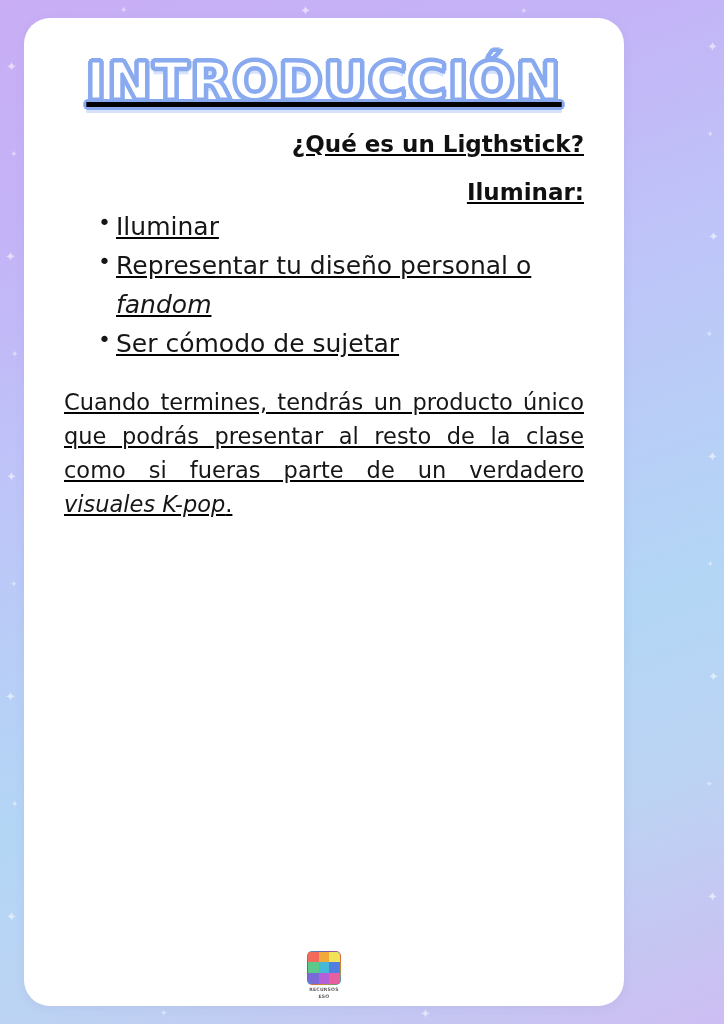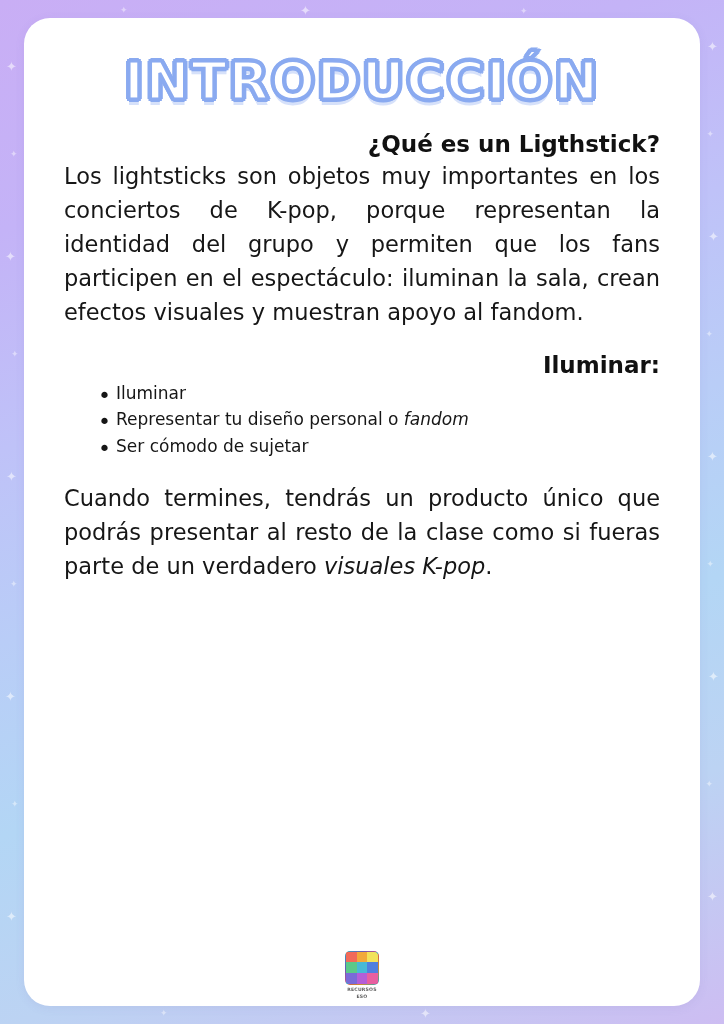--- a/index.html
+++ b/index.html
@@ -35,26 +35,27 @@
     font-size: 13px;
     line-height: 1;
     user-select: none;
   }
   .sparkle.sm { font-size: 9px; color: rgba(255,255,255,0.45); }
 
   .card {
     position: absolute;
     left: 24px;
     top: 18px;
-    width: 676px;
+    width: 600px;
     height: 988px;
     background: #ffffff;
     border-radius: 26px;
     box-shadow: 0 2px 10px rgba(120,100,180,0.10);
     overflow: hidden;
+    text-decoration: underline;
   }
   .card-inner {
     padding: 26px 40px 0 40px;
     height: 100%;
     position: relative;
   }
 
   
   .title {
     text-align: center;
@@ -96,21 +97,21 @@
   }
   .tight { margin-top: 0; }
   em, .ital { font-style: italic; }
 
   ul.bullets {
     margin: 2px 0 0 0;
     padding-left: 34px;
     list-style: none;
   }
   ul.bullets li {
-    font-size: 17px;
+    font-size: 25px;
     line-height: 1.56;
     color: #161616;
     position: relative;
     padding-left: 18px;
   }
   ul.bullets li::before {
     content: "•";
     position: absolute;
     left: 0;
     top: -1px;
@@ -181,21 +182,20 @@
   <span class="sparkle" style="left:420px; bottom:4px;">✦</span>
 </div>
 
 <div class="card">
   <div class="card-inner">
 
     <h1 class="title">INTRODUCCIÓN</h1>
 
 
     <h2 class="heading">¿Qué es un Ligthstick?</h2>
-    <p class="para tight">Los lightsticks son objetos muy importantes en los conciertos de K-pop, porque representan la identidad del grupo y permiten que los fans participen en el espectáculo: iluminan la sala, crean efectos visuales y muestran apoyo al fandom.</p>
 
     <h2 class="heading">Iluminar:</h2>
 
     <ul class="bullets">
       <li><span>Iluminar</span></li>
       <li><span>Representar tu diseño personal o </span><em>fandom</em></li>
       <li><span>Ser cómodo de sujetar</span></li>
     </ul>
 
     <div class="gap"></div>

